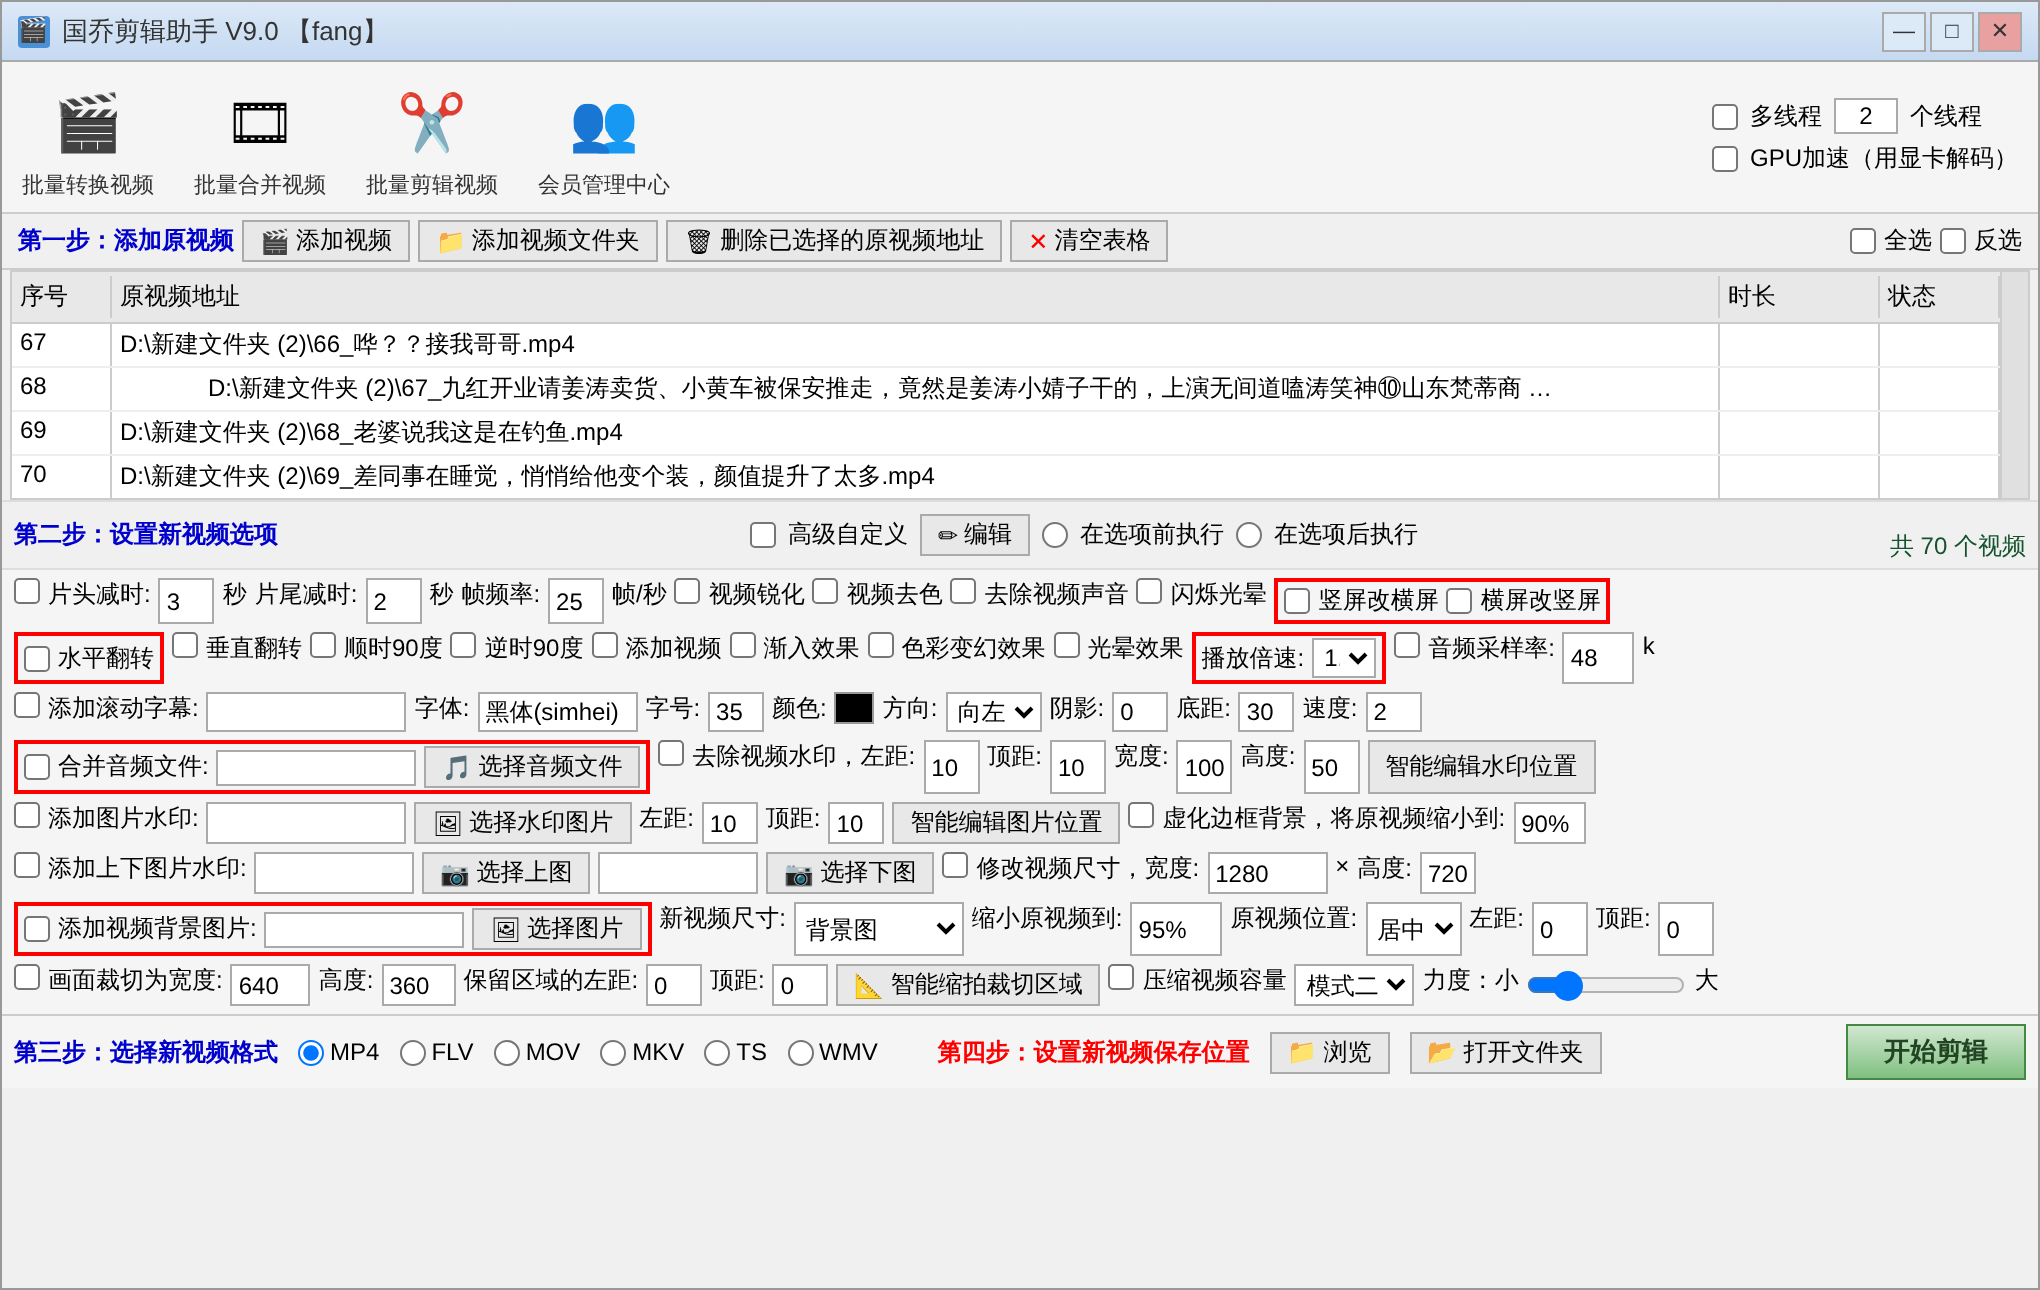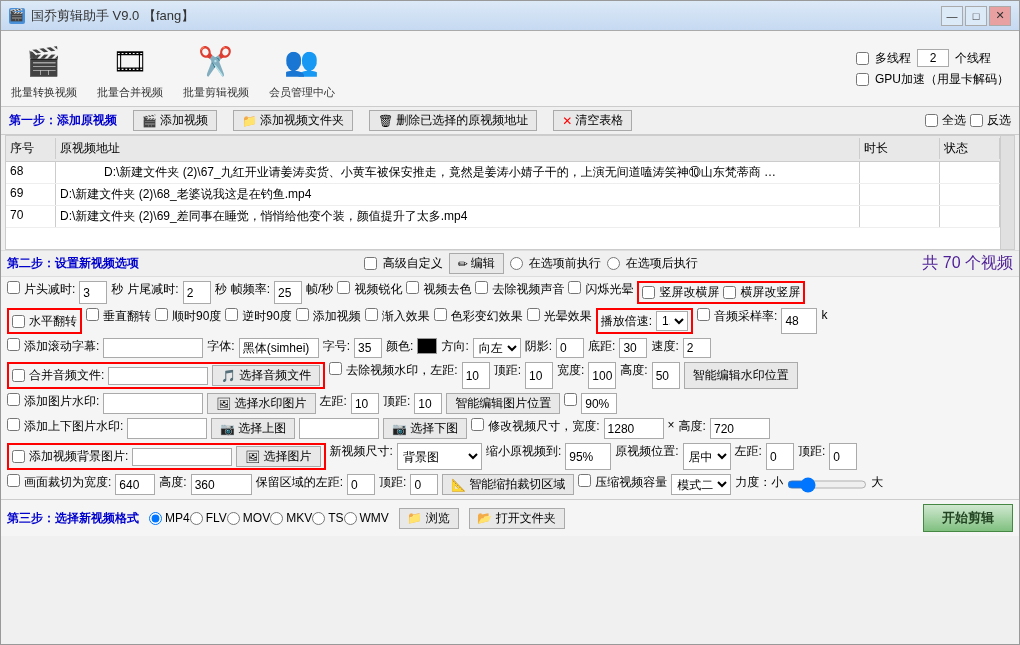--- a/index.html
+++ b/index.html
@@ -77,21 +77,21 @@
       display: flex;
       flex-direction: column;
       gap: 4px;
     }
     .checkbox-row { display: flex; align-items: center; gap: 6px; }
     .section-bar {
       background: #f0f0f0;
       padding: 3px 8px;
       display: flex;
       align-items: center;
-      gap: 16px;
+      gap: 4px;
       border-bottom: 1px solid #ccc;
     }
     .section-title { color: #0000cc; font-weight: bold; font-size: 12px; }
     .btn-small {
       background: #e8e8e8;
       border: 1px solid #aaa;
       padding: 1px 8px;
       cursor: pointer;
       font-size: 12px;
       display: flex; align-items: center; gap: 3px;
@@ -148,22 +148,22 @@
     }
     .step2-header {
       display: flex;
       align-items: center;
       justify-content: space-between;
       padding: 2px 6px;
       background: #f0f0f0;
       border-bottom: 1px solid #ddd;
       border-top: 1px solid #ddd;
     }
-    .video-count { font-size: 16px; color: #4c1d95; }
-    .radio-group { display: flex; align-items: flex-start; }
+    .video-count { font-size: 12px; color: #14532d; margin-top: 12px; }
+    .radio-group { display: flex; gap: 10px; align-items: flex-start; }
     .radio-label { display: flex; align-items: center; gap: 3px; }
     .scrollbar-stub {
       width: 14px;
       background: #e0e0e0;
       border-left: 1px solid #ccc;
     }
     .table-with-scroll {
       display: flex;
       height: 100%;
     }
@@ -262,20 +262,26 @@
   <div class="table-container">
     <div class="table-with-scroll">
       <div class="table-content">
         <div class="table-header">
           <div>序号</div>
           <div>原视频地址</div>
           <div>时长</div>
           <div>状态</div>
         </div>
         <div class="table-row">
+          <div>67</div>
+          <div>D:\新建文件夹 (2)\66_哗？？接我哥哥.mp4</div>
+          <div></div>
+          <div></div>
+        </div>
+        <div class="table-row">
           <div>68</div>
           <div style="overflow:hidden;white-space:nowrap;text-overflow:ellipsis;margin-left:44px;">D:\新建文件夹 (2)\67_九红开业请姜涛卖货、小黄车被保安推走，竟然是姜涛小婧子干的，上演无间道嗑涛笑神⑩山东梵蒂商 …</div>
           <div></div>
           <div></div>
         </div>
         <div class="table-row">
           <div>69</div>
           <div>D:\新建文件夹 (2)\68_老婆说我这是在钓鱼.mp4</div>
           <div></div>
           <div></div>
@@ -423,20 +429,21 @@
         <span>选择水印图片</span>
       </button>
       <span>左距:</span>
       <input type="text" class="small-num" value="10" style="">
       <span>顶距:</span>
       <input type="text" class="small-num" value="10" style="">
       <button class="btn-small">
         <span>智能编辑图片位置</span>
       </button>
       <input type="checkbox" style="">
+      <span>虚化边框背景，将原视频缩小到:</span>
       <input type="text" style="width: 36px;" value="90%">
     </div>
 
     <div class="settings-row">
       <input type="checkbox" style="">
       <span>添加上下图片水印:</span>
       <input type="text" style="width: 80px;">
       <button class="btn-small">
         <span>📷</span>
         <span>选择上图</span>
@@ -444,21 +451,21 @@
       <input type="text" style="width: 80px;">
       <button class="btn-small">
         <span>📷</span>
         <span>选择下图</span>
       </button>
       <input type="checkbox" style="">
       <span>修改视频尺寸，宽度:</span>
       <input type="text" style="width: 60px;" value="1280">
       <span>×</span>
       <span>高度:</span>
-      <input type="text" style="width: 60px;" value="720">
+      <input type="text" style="width: 28px;" value="720">
     </div>
 
     <div class="settings-row">
       <div class="row-bordered">
         <input type="checkbox" style="">
         <span>添加视频背景图片:</span>
         <input type="text" style="width: 100px;">
         <button class="btn-small">
           <span>🖼</span>
           <span>选择图片</span>
@@ -478,21 +485,21 @@
       <input type="text" class="small-num" value="0" style="">
       <span>顶距:</span>
       <input type="text" class="small-num" value="0" style="">
     </div>
 
     <div class="settings-row">
       <input type="checkbox" style="">
       <span>画面裁切为宽度:</span>
       <input type="text" style="width: 40px;" value="640">
       <span>高度:</span>
-      <input type="text" style="width: 61px;" value="360">
+      <input type="text" style="width: 37px;" value="360">
       <span>保留区域的左距:</span>
       <input type="text" class="small-num" value="0" style="">
       <span>顶距:</span>
       <input type="text" class="small-num" value="0" style="">
       <button class="btn-small">
         <span>📐</span>
         <span>智能缩拍裁切区域</span>
       </button>
       <input type="checkbox" style="">
       <span>压缩视频容量</span>
@@ -526,20 +533,23 @@
       </label>
       <label class="radio-label">
         <input type="radio" name="format" style=""> 
           <span>TS</span>
       </label>
       <label class="radio-label">
         <input type="radio" name="format" style=""> 
           <span>WMV</span>
       </label>
     </div>
+    <div style="margin-left:20px; display:flex; align-items:center; gap:4px;">
+      <span class="red-text">第四步：设置新视频保存位置</span>
+    </div>
     <button class="btn-small">
       <span>📁</span>
       <span>浏览</span>
     </button>
     <button class="btn-small">
       <span>📂</span>
       <span>打开文件夹</span>
     </button>
     <button style="background:linear-gradient(to bottom,#d0e8d0,#80c080);border:1px solid #448844;padding:4px 18px;cursor:pointer;font-size:13px;font-weight:bold;color:#224422;margin-left:auto;">开始剪辑</button>
   </div>

